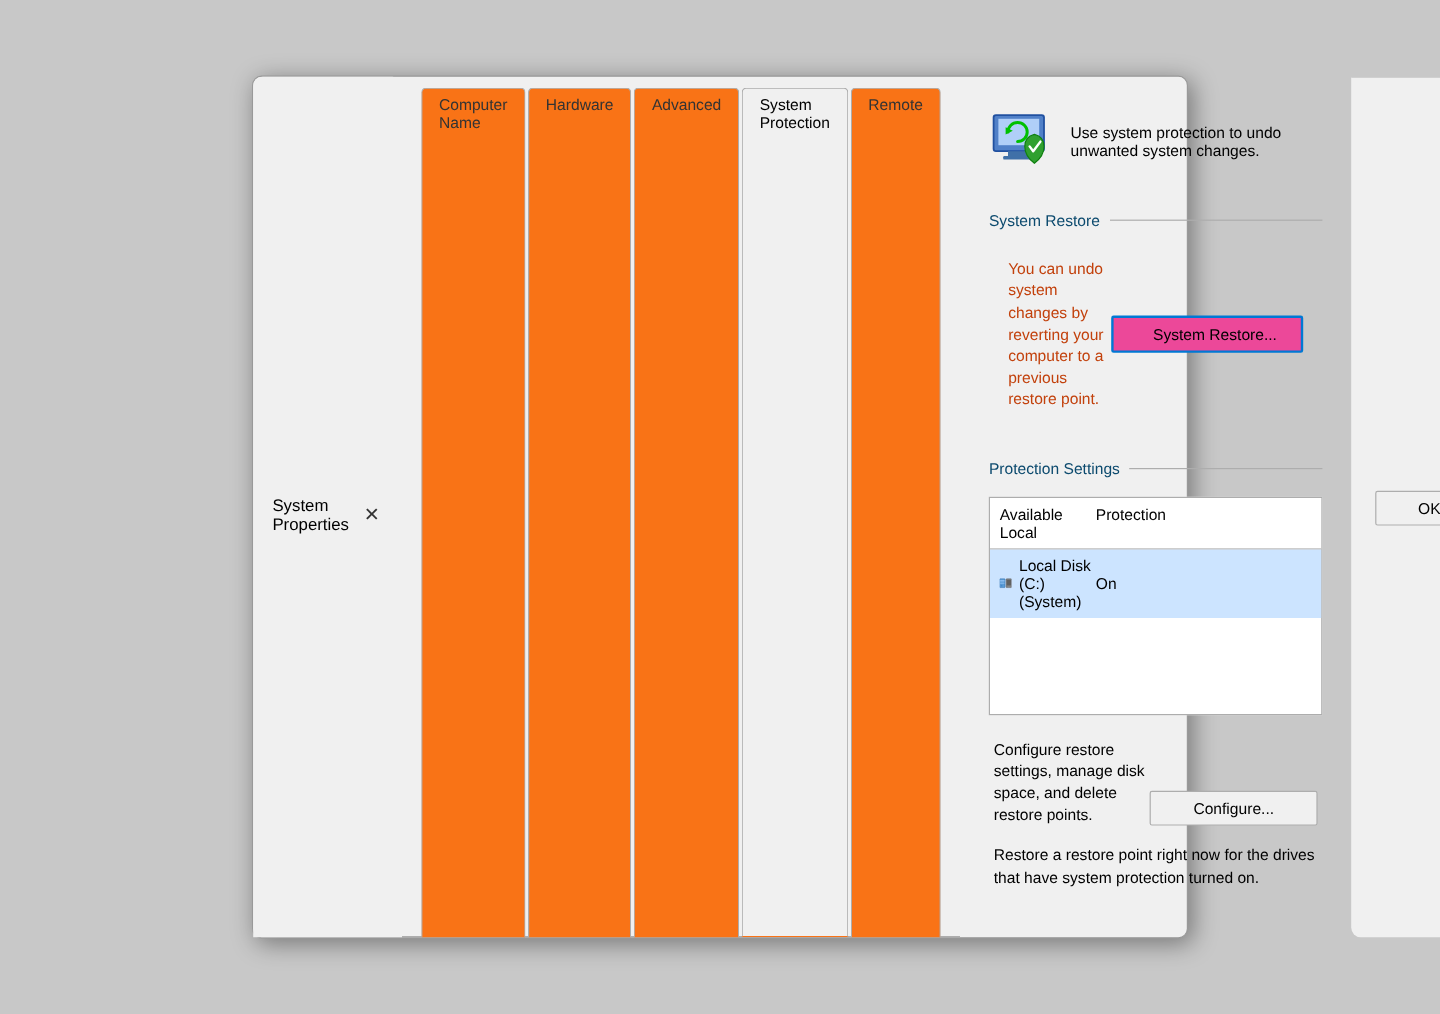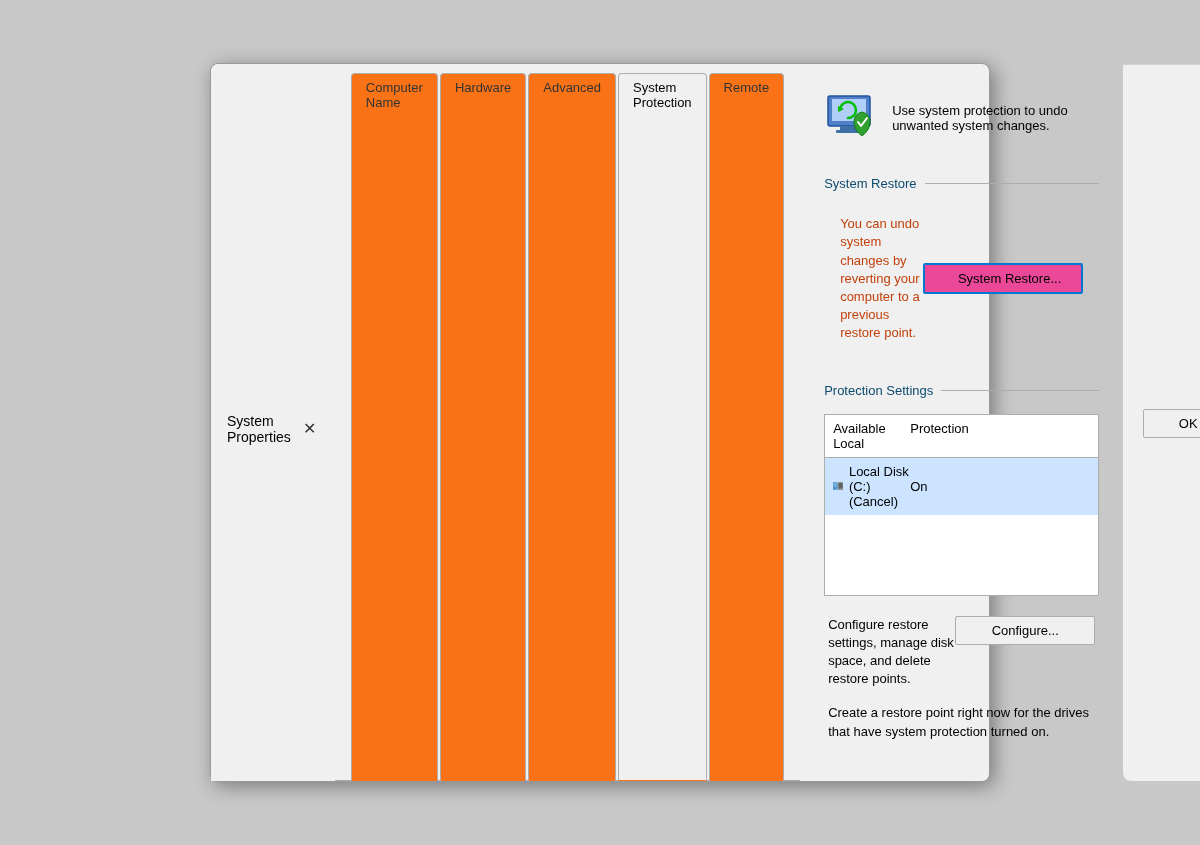--- a/index.html
+++ b/index.html
@@ -199,21 +199,21 @@
       gap: 6px;
     }
 
     .protection-cell {
       width: 180px;
       font-size: 13px;
     }
 
     .config-row {
       display: flex;
-      align-items: flex-start;
+      align-items: flex-end;
       justify-content: space-between;
       margin-bottom: 16px;
       padding: 0 4px;
     }
 
     .config-text {
       font-size: 13px;
       color: #000;
       max-width: 420px;
       line-height: 1.4;
@@ -331,34 +331,34 @@
 
             <svg width="22" height="18" viewBox="0 0 22 18">
               <rect x="0" y="1" width="10" height="16" rx="1" fill="#5a9bd5" stroke="#2060a0" stroke-width="0.8"></rect>
               <rect x="1" y="3" width="8" height="3" fill="#88bbee"></rect>
               <rect x="1" y="8" width="8" height="2" fill="#88bbee"></rect>
               <rect x="2" y="12" width="3" height="3" fill="#4488cc"></rect>
               <rect x="12" y="1" width="10" height="16" rx="1" fill="#808080" stroke="#505050" stroke-width="0.8"></rect>
               <rect x="13" y="3" width="8" height="10" fill="#606060"></rect>
               <circle cx="17" cy="16" r="1" fill="#a0a0a0"></circle>
             </svg>
-            <span>Local Disk (C:) (Cancel)</span>
+            <span>Local Disk (C:) (System)</span>
           </div>
           <div class="protection-cell">On</div>
         </div>
         <div class="drives-table-row-empty"></div>
       </div>
 
       <div class="config-row">
         <span class="config-text">Configure restore settings, manage disk space, and delete restore points.</span>
         <button class="btn-action">Configure...</button>
       </div>
 
       <div class="config-row">
-        <span class="config-text">Create a restore point right now for the drives that have system protection turned on.</span>
+        <span class="config-text">Restore a restore point right now for the drives that have system protection turned on.</span>
       </div>
 
     </div>
   </div>
 
   <div class="footer">
     <button class="btn-footer">OK</button>
     <button class="btn-footer">Cancel</button>
     <button class="btn-footer disabled">Apply</button>
   </div>

